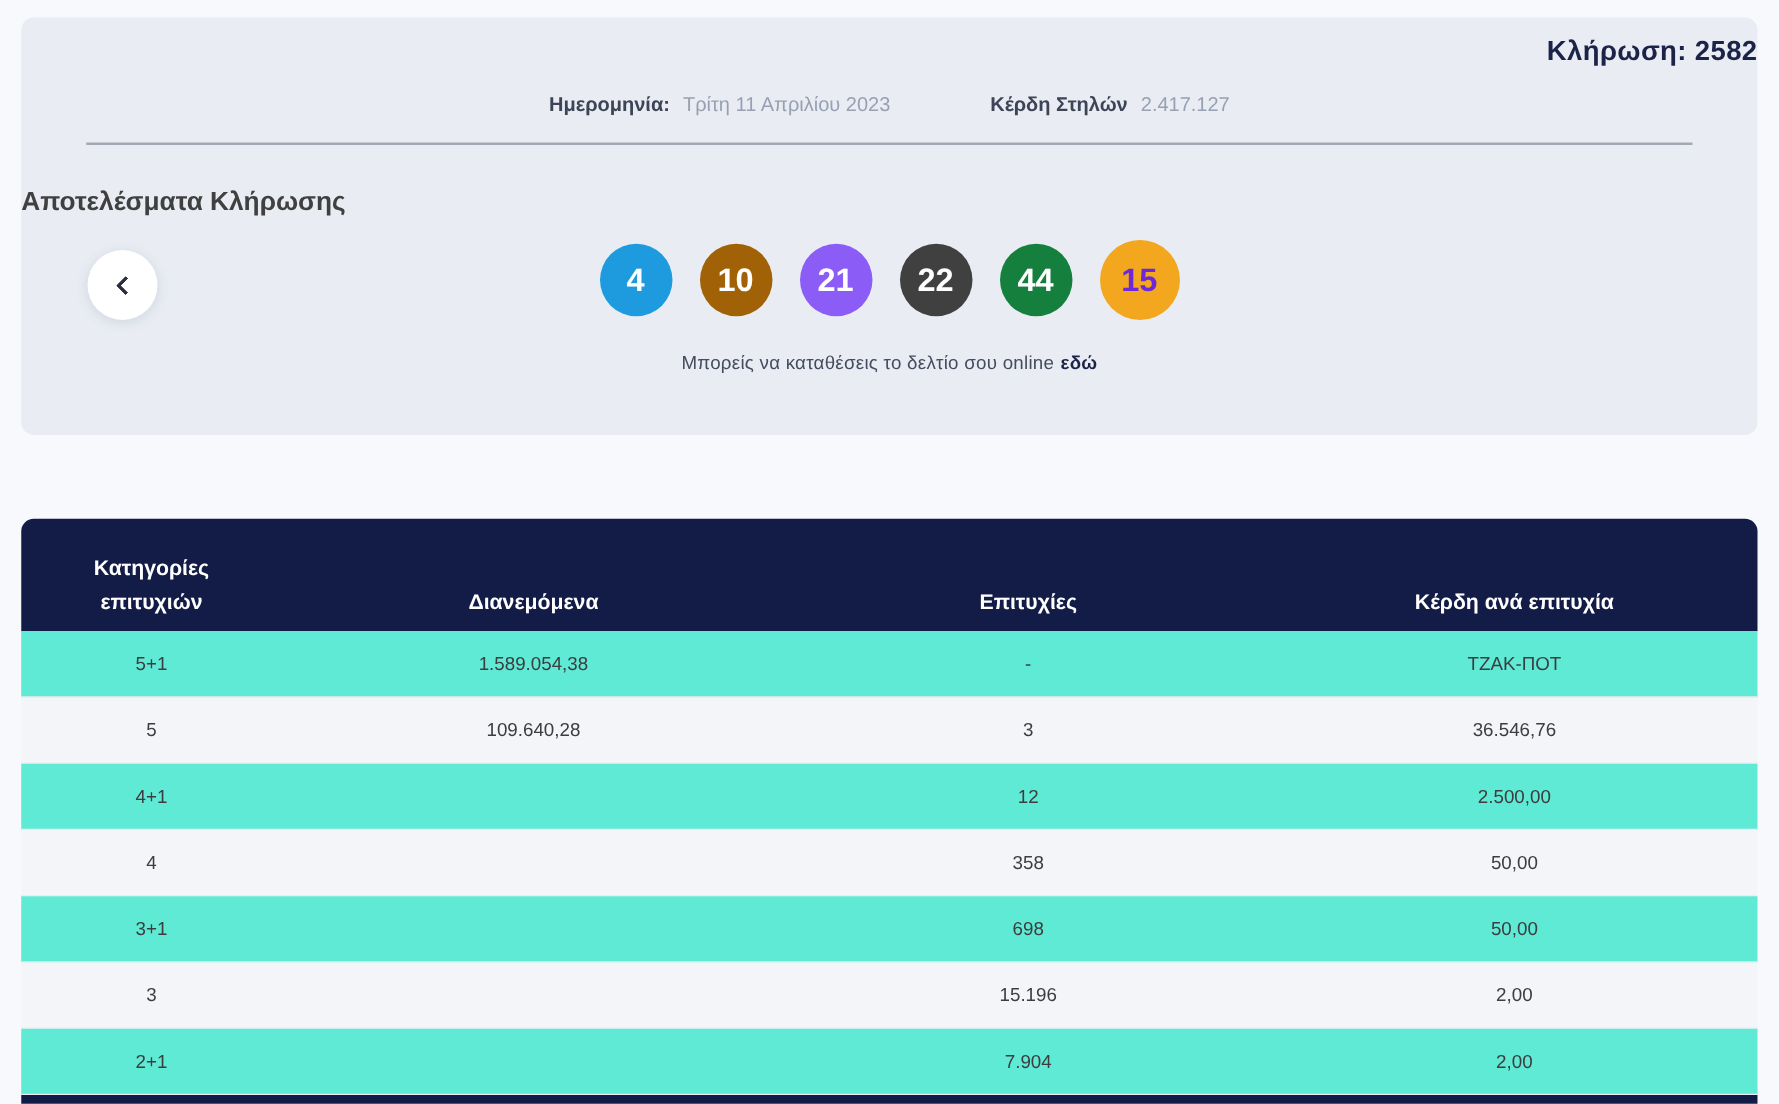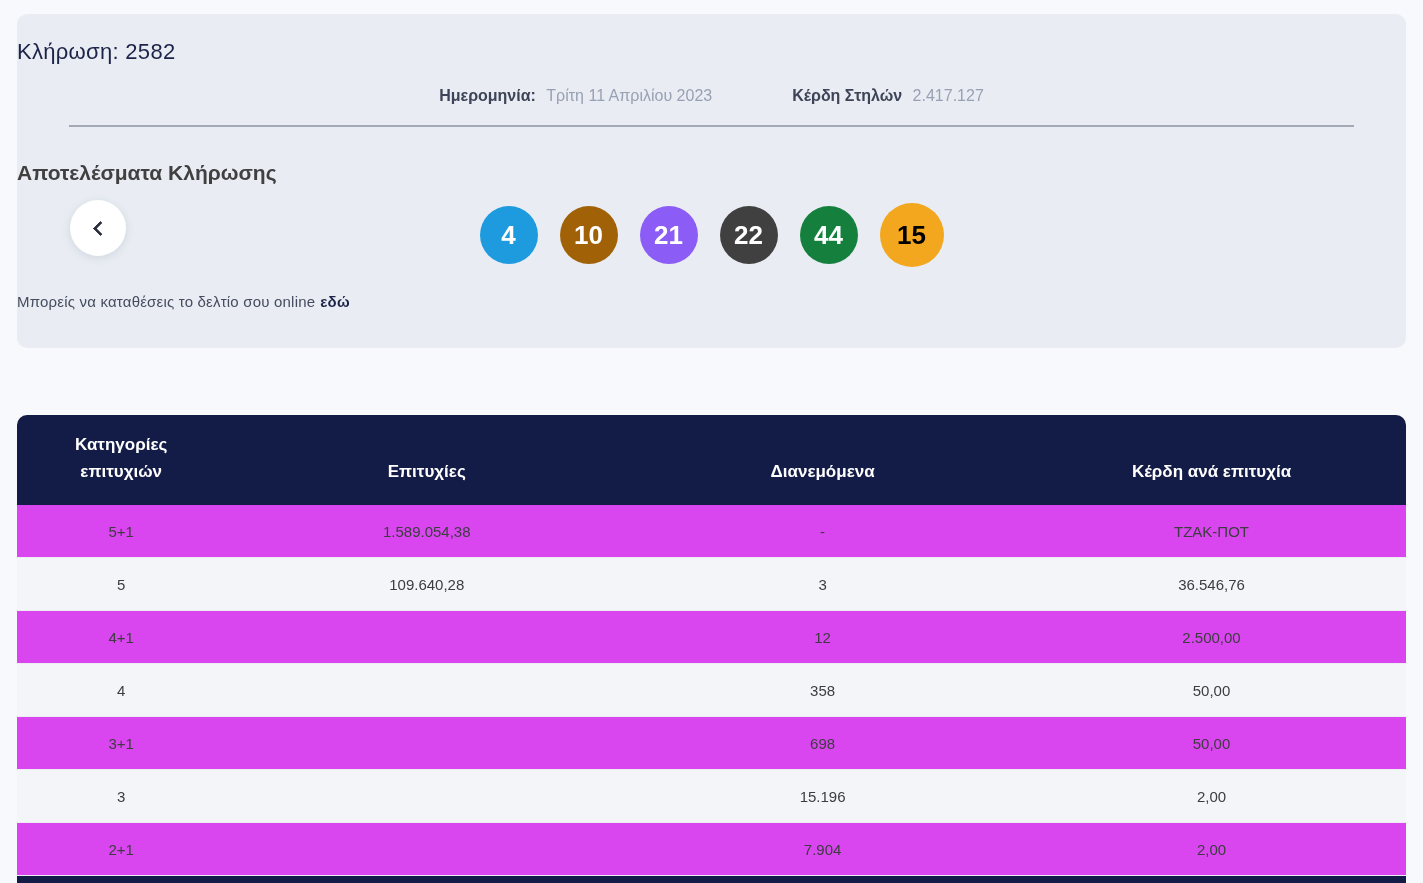--- a/index.html
+++ b/index.html
@@ -11,22 +11,22 @@
     color:#1c2348;
   }
   .page { width:1423px; height:883px; position:relative; }
 
   
   .card {
     position:absolute; left:17px; top:14px; width:1389px; height:334px;
     background:#e9edf3; border-radius:10px;
   }
   .draw-title {
-    text-align:left; padding-top:25px;
-    font-size:22px; font-weight:normal; color:#1c2348; letter-spacing:0.3px;
+    text-align:right; padding-top:14px;
+    font-size:22px; font-weight:bold; color:#1c2348; letter-spacing:0.3px;
   }
   .meta-row {
     margin-top:22px; display:flex; justify-content:center; gap:80px;
     font-size:16px;
   }
   .meta-item { white-space:nowrap; }
   .meta-label { font-weight:bold; color:#3e4457; }
   .meta-value { color:#98a0b3; margin-left:6px; }
   .divider {
     margin:20px 52px 0 52px; height:0;
@@ -39,21 +39,21 @@
   .balls {
     margin-top:18px; display:flex; justify-content:center; align-items:center; gap:22px;
   }
   .ball {
     width:58px; height:58px; border-radius:50%;
     display:flex; align-items:center; justify-content:center;
     font-size:26px; font-weight:bold; color:#ffffff;
   }
   .ball.joker { width:64px; height:64px; }
   .deposit-note {
-    margin-top:26px; 
+    margin-top:26px; text-align:center;
     font-size:15px; color:#454c5f; letter-spacing:0.2px;
   }
   .deposit-link { font-weight:bold; color:#1c2348; cursor:pointer; margin-left:5px; }
   .prev-button {
     position:absolute; left:53px; top:186px;
     width:56px; height:56px; border-radius:50%;
     background:#ffffff; border:none; cursor:pointer;
     box-shadow:0 2px 10px rgba(30,40,80,0.12);
     display:flex; align-items:center; justify-content:center;
   }
@@ -68,30 +68,30 @@
     position:absolute; left:17px; top:415px; width:1389px;
   }
   .t-header {
     background:#131c47; border-radius:10px 10px 0 0;
     height:90px;
     display:grid; grid-template-columns:15% 29% 28% 28%;
     align-items:end;
     color:#ffffff; font-weight:bold; font-size:17px;
   }
   .t-header .th {
-    text-align:center; padding-bottom:20px;
+    text-align:center; padding-bottom:10px;
     display:flex; justify-content:center;
   }
   .t-header .th span { display:inline-block; line-height:1.55; }
   .t-header .th.col0 span { max-width:110px; }
   .t-row {
     display:grid; grid-template-columns:15% 29% 28% 28%;
     height:53px; align-items:center;
     font-size:15px; color:#3d3d40; text-align:center;
-    background:#d946ef; border-bottom:1px solid #ececf1;
+    background:#5eead4; border-bottom:1px solid #ececf1;
   }
   .t-row.alt { background:#f4f5f8; }
   .t-row .td { text-align:center; }
   .next-edge { height:7px; background:#131c47; }
 </style>
 </head>
 <body>
 
 <div class="page">
 
@@ -112,42 +112,42 @@
     <div class="divider"></div>
 
     <h2 class="results-title">Αποτελέσματα Κλήρωσης</h2>
 
     <div class="balls">
         <div class="ball" style="background: rgb(30, 155, 223);">4</div>
         <div class="ball" style="background: #a16207;">10</div>
         <div class="ball" style="background: #8b5cf6;">21</div>
         <div class="ball" style="background: #404040;">22</div>
         <div class="ball" style="background: #15803d;">44</div>
-        <div class="ball joker" style="background: rgb(243, 167, 30); color: #000000;">15</div>
+        <div class="ball joker" style="background: rgb(243, 167, 30); color: #6d28d9;">15</div>
       </div>
 
     <p class="deposit-note">
       <span>Μπορείς να καταθέσεις το δελτίο σου online</span><a class="deposit-link">εδώ</a>
     </p>
 
     <button class="prev-button">
       <span class="chevron"></span>
     </button>
   </section>
 
   <section class="results-table">
     <div class="t-header">
         <div class="th col0">
           <span>Κατηγορίες επιτυχιών</span>
         </div>
+        <div class="th col1">
+          <span>Διανεμόμενα</span>
+        </div>
         <div class="th col2">
           <span>Επιτυχίες</span>
-        </div>
-        <div class="th col1">
-          <span>Διανεμόμενα</span>
         </div>
         <div class="th col3">
           <span>Κέρδη ανά επιτυχία</span>
         </div>
       </div>
     <div id="table-body">
         <div class="t-row">
           <div class="td">5+1</div>
           <div class="td">1.589.054,38</div>
           <div class="td">-</div>

